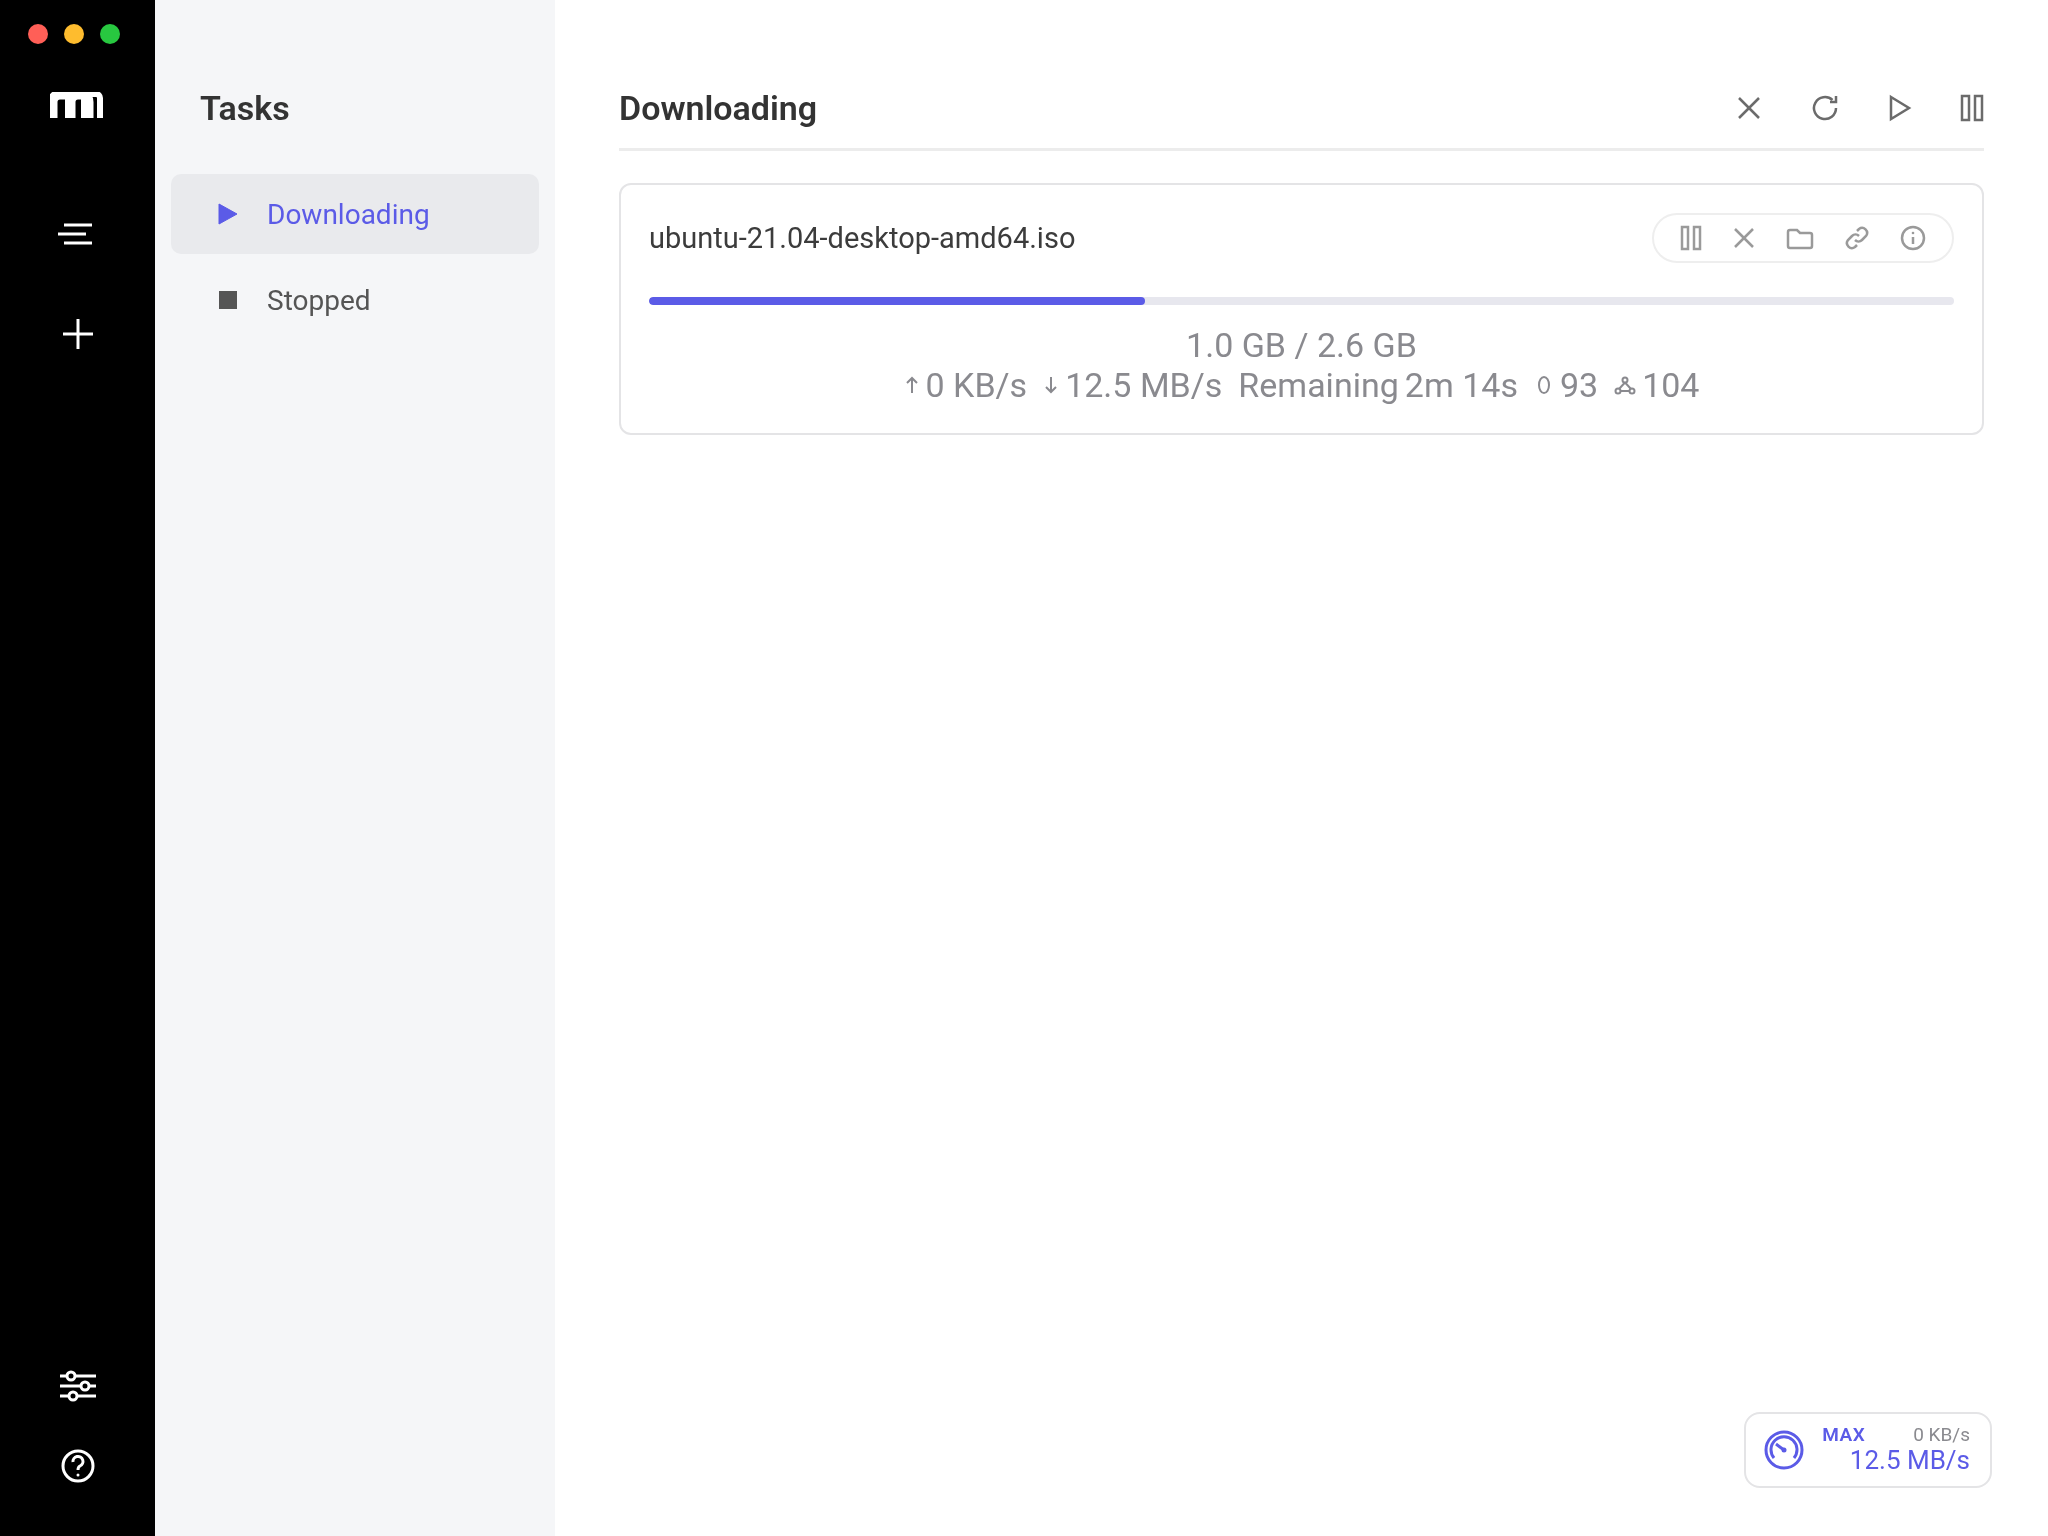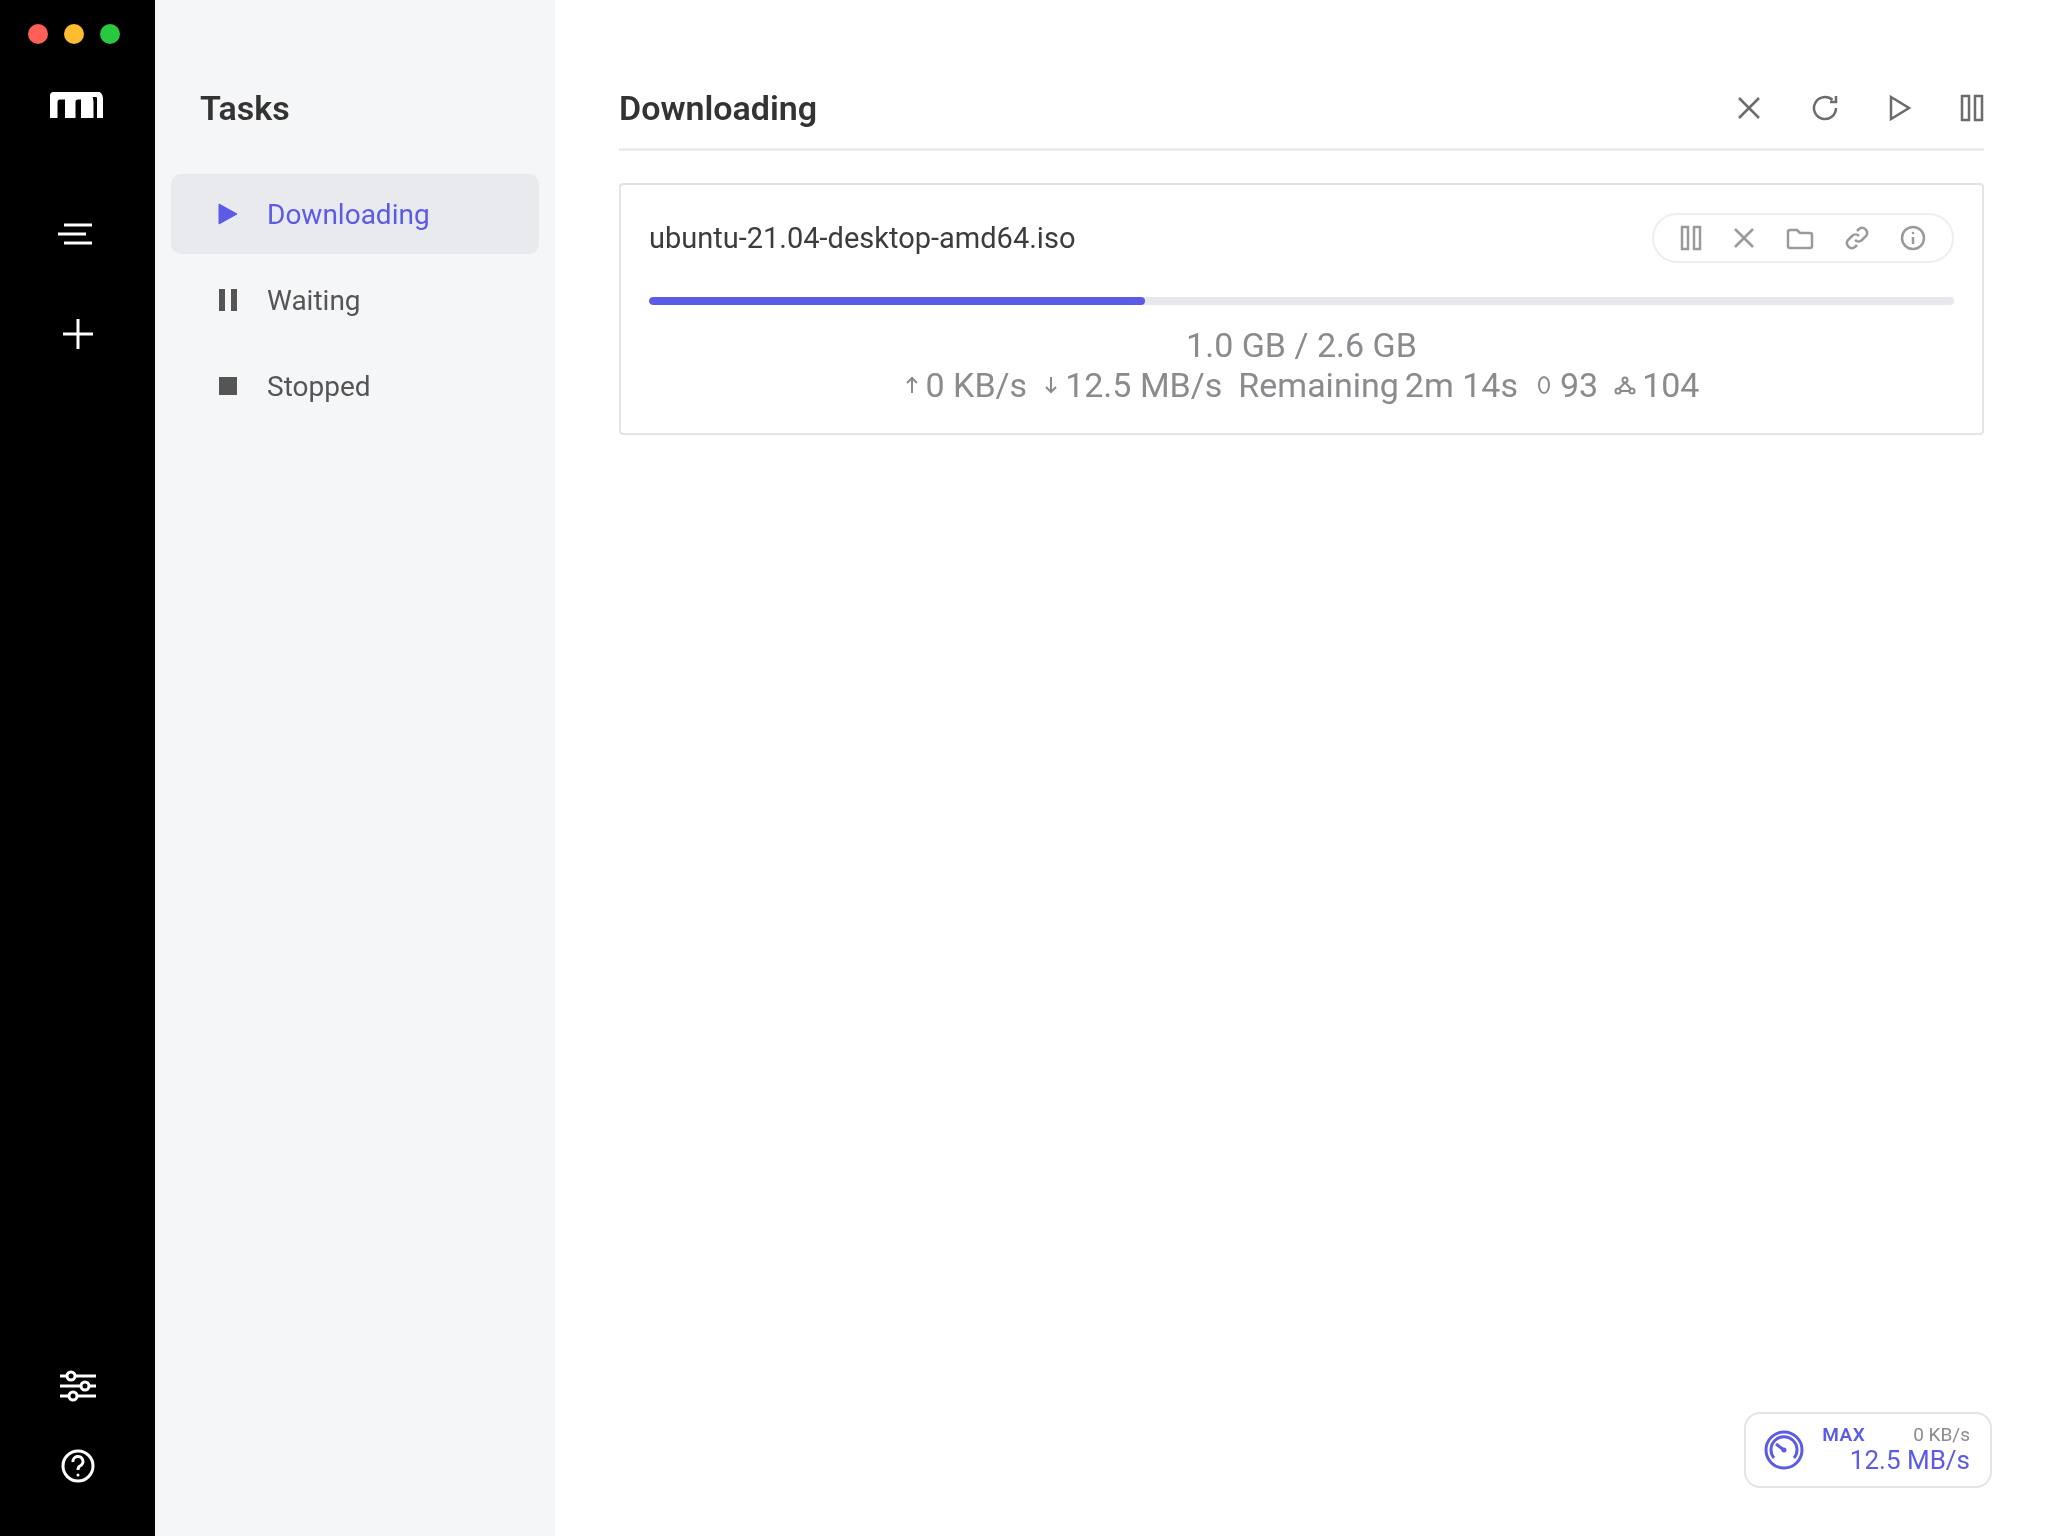--- a/index.html
+++ b/index.html
@@ -112,21 +112,21 @@
       display: flex;
       gap: 48px;
       align-items: center;
     }
     .hact { cursor: pointer; display: flex; }
     .hact svg { stroke: #6b6b6b; }
 
     
     .task-card {
       border: 2px solid #e4e4e6;
-      border-radius: 4px;
+      border-radius: 12px;
       padding: 28px 0;
     }
     .task-top {
       display: flex;
       align-items: center;
       justify-content: space-between;
       padding: 0 28px;
     }
     .task-name {
       font-size: 29px;
@@ -258,29 +258,20 @@
 
   <div class="sidebar-item active">
     <span class="si-icon">
       <svg width="22" height="24" viewBox="0 0 22 24">
           <path d="M2 2 L20 12 L2 22 Z" fill="#5b5be7"></path>
         </svg>
     </span>
     <span>Downloading</span>
   </div>
 
-  <div class="sidebar-item">
-    <span class="si-icon">
-      <svg width="20" height="24" viewBox="0 0 20 24">
-        <rect x="1" y="1" width="6" height="22" fill="#555"></rect>
-          <rect x="13" y="1" width="6" height="22" fill="#555"></rect>
-      </svg>
-    </span>
-    <span>Waiting</span>
-  </div>
 
   <div class="sidebar-item">
     <span class="si-icon">
       <svg width="20" height="20" viewBox="0 0 20 20">
           <rect x="1" y="1" width="18" height="18" fill="#555"></rect>
         </svg>
     </span>
     <span>Stopped</span>
   </div>
 </div>

